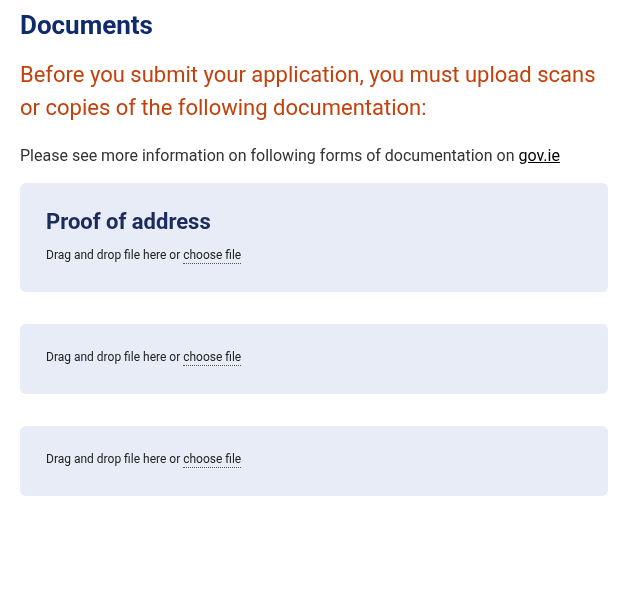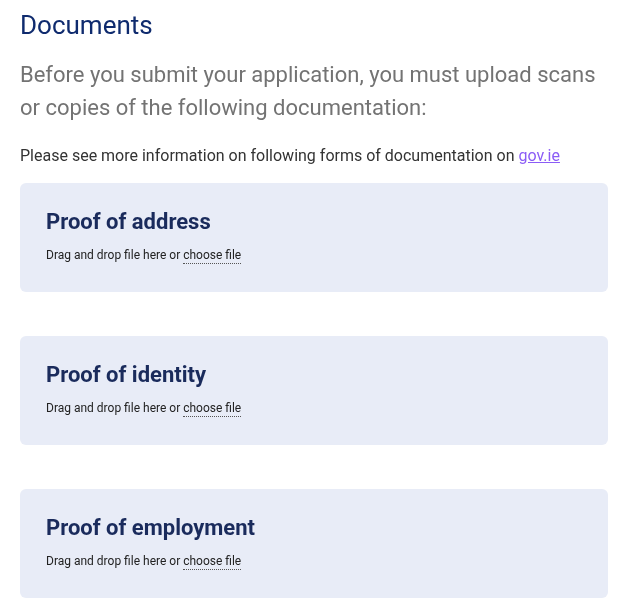--- a/index.html
+++ b/index.html
@@ -10,45 +10,45 @@
     body {
       font-family: -apple-system, BlinkMacSystemFont, 'Segoe UI', Roboto, Helvetica, Arial, sans-serif;
       background: #ffffff;
       padding: 10px 20px 20px 20px;
       width: 628px;
       color: #1a1a1a;
     }
     .page-heading {
       color: #0f2b6e;
       font-size: 26px;
-      font-weight: 400;
+      font-weight: 700;
       margin-bottom: 18px;
     }
     .intro-text {
       font-size: 22px;
-      color: #737373;
+      color: #c2410c;
       line-height: 1.5;
       margin-bottom: 22px;
       font-weight: 400;
     }
     .info-text {
       font-size: 16px;
       color: #333;
       margin-bottom: 18px;
     }
     .info-link {
-      color: #8b5cf6;
+      color: #000000;
       text-decoration: underline;
       cursor: pointer;
     }
     .upload-card {
       background: #e8ecf7;
       border-radius: 6px;
       padding: 26px 26px 30px 26px;
-      margin-bottom: 44px;
+      margin-bottom: 32px;
     }
     .upload-card:last-child {
       margin-bottom: 0;
     }
     .upload-title {
       color: #1a2b5c;
       font-size: 22px;
       font-weight: 700;
       margin-bottom: 14px;
     }
@@ -76,24 +76,22 @@
 </p>
 
 <div class="upload-card">
   <h2 class="upload-title">Proof of address</h2>
   <p class="upload-instruction">
     <span>Drag and drop file here or </span><a class="choose-file">choose file</a>
   </p>
 </div>
 
 <div class="upload-card">
-  <h2 class="upload-title">Proof of identity</h2>
   <p class="upload-instruction">
     <span>Drag and drop file here or </span><a class="choose-file">choose file</a>
   </p>
 </div>
 
 <div class="upload-card">
-  <h2 class="upload-title">Proof of employment</h2>
   <p class="upload-instruction">
     <span>Drag and drop file here or </span><a class="choose-file">choose file</a>
   </p>
 </div>
 
 </body></html>

